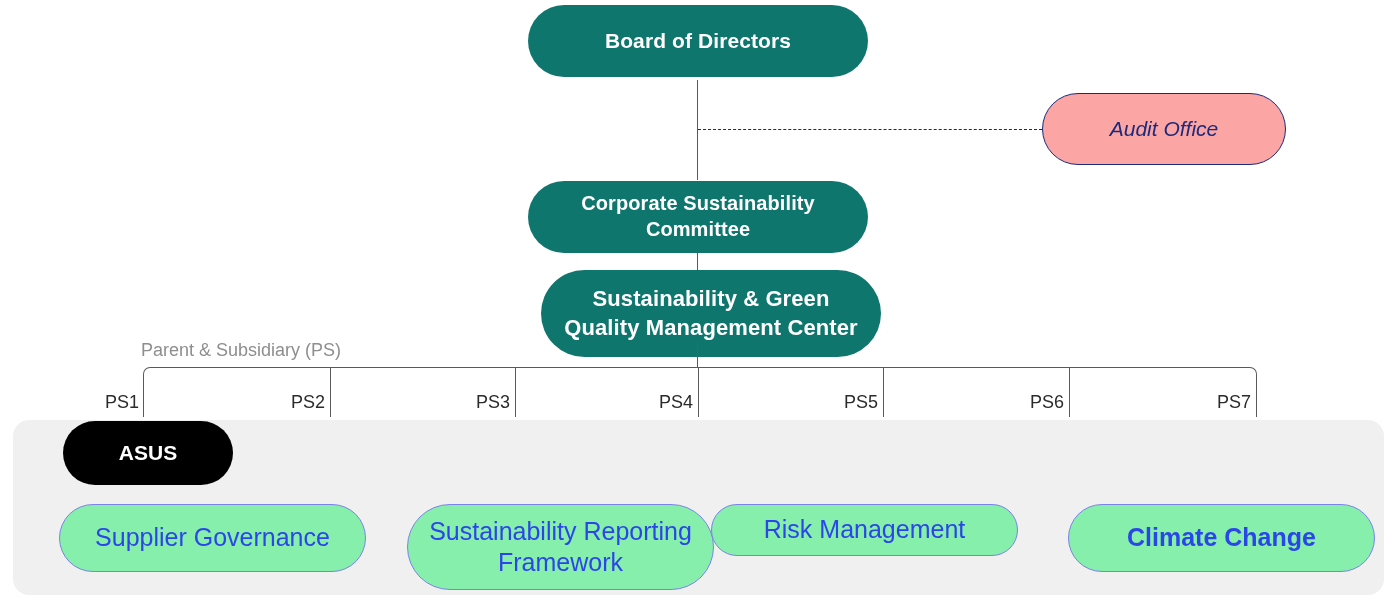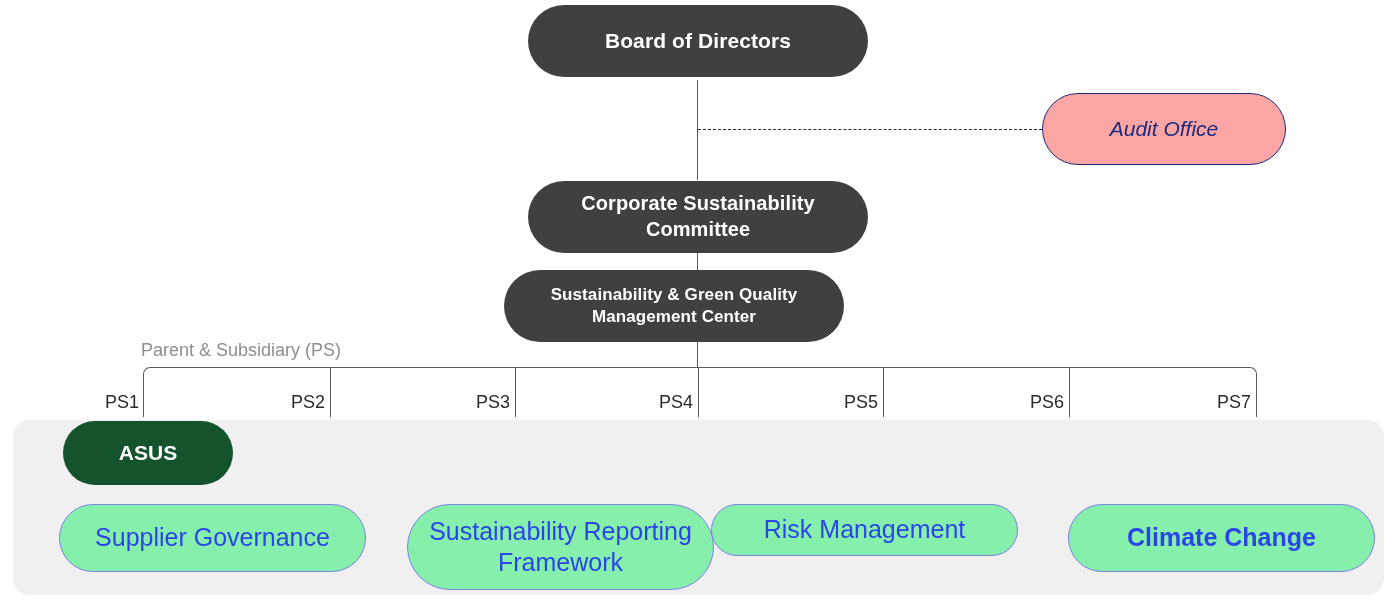--- a/index.html
+++ b/index.html
@@ -28,21 +28,21 @@
 
   .dashed-connector {
     position: absolute;
     height: 0;
     border-top: 1px dashed #2b2b2b;
   }
 
   
   .navy-box {
     position: absolute;
-    background: #404040;
+    background: #0f766e;
     border-radius: 999px;
     color: #ffffff;
     font-weight: bold;
     display: flex;
     align-items: center;
     justify-content: center;
     text-align: center;
     line-height: 1.28;
     letter-spacing: .1px;
   }
@@ -94,21 +94,21 @@
   
   #gray-panel {
     position: absolute;
     background: #f0f0f0;
     border-radius: 16px;
   }
 
   
   .blue-box {
     position: absolute;
-    background: #14532d;
+    background: #000000;
     border-radius: 999px;
     color: #ffffff;
     font-weight: bold;
     display: flex;
     align-items: center;
     justify-content: center;
     text-align: center;
   }
 
   
@@ -144,21 +144,21 @@
   <div class="outline-navy-box" style="left:1042px; top:93px; width:244px; height:72px; font-size:21px;">
     <span>Audit Office</span>
   </div>
 
   <div class="navy-box" style="left:528px; top:181px; width:340px; height:72px; font-size:20px; padding:0 18px;">
     <span>Corporate Sustainability Committee</span>
   </div>
 
   <div class="vline" style="left:697px; top:253px; height:17px;"></div>
 
-  <div class="navy-box" style="left:504px; top:270px; width:340px; height:72px; font-size:17px; padding:0 14px;">
+  <div class="navy-box" style="left:541px; top:270px; width:340px; height:87px; font-size:22px; padding:0 14px;">
     <span>Sustainability &amp; Green Quality Management Center</span>
   </div>
 
   <div class="vline" style="left:697px; top:342px; height:26px;"></div>
 
   <div id="ps-caption" style="left:141px; top:340px;">Parent &amp; Subsidiary (PS)</div>
 
   <div id="ps-bracket" style="left:143px; top:367px; width:1114px; height:50px;"></div>
 
   <div class="ps-divider" style="left:330px; top:367px; height:50px;"></div>

